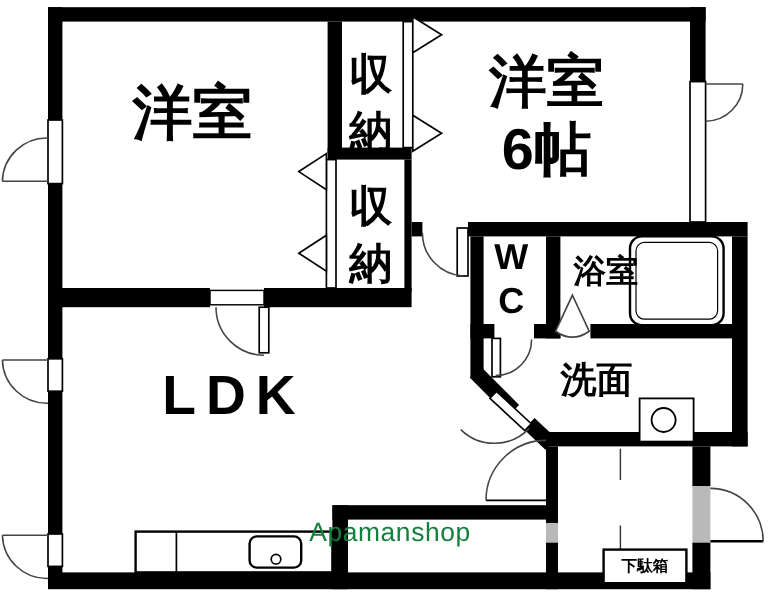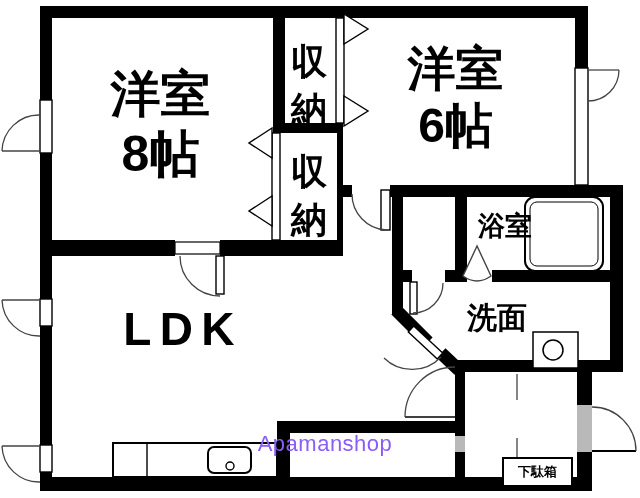--- a/index.html
+++ b/index.html
@@ -4,33 +4,33 @@
 <style>
   html,body{margin:0;padding:0;background:#ffffff;}
   #canvas{
     position:relative;width:640px;height:498px;background:#ffffff;overflow:hidden;
     font-family:"Liberation Sans","DejaVu Sans",sans-serif;color:#000;
   }
   #plan-svg{position:absolute;left:0;top:0;}
   .lbl{position:absolute;color:#000;text-align:center;font-weight:bold;line-height:1.15;}
   .lbl-room8{left:58px;top:64px;width:205px;font-size:50px;line-height:60px;}
   .lbl-room6{left:388px;top:40px;width:135px;font-size:48px;line-height:57px;}
-  .lbl-ldk{left:83px;top:300px;width:200px;font-size:46px;line-height:59px;letter-spacing:0.18em;}
+  .lbl-ldk{left:95px;top:300px;width:200px;font-size:46px;line-height:59px;letter-spacing:0.18em;}
   .lbl-ldk .size{letter-spacing:0.02em;}
   .lbl-storage{width:44px;font-size:36px;line-height:48px;word-break:break-all;margin-top:12px;}
   .lbl-storage.upper{left:287px;top:26px;}
   .lbl-storage.lower{left:287px;top:136px;}
   .lbl-wc{left:407px;top:196px;width:38px;font-size:30px;line-height:37px;word-break:break-all;}
   .lbl-bath{left:461px;top:211px;width:88px;font-size:27px;}
   .lbl-wash{left:447px;top:301px;width:100px;font-size:30px;}
   .lbl-genkan{left:468px;top:398px;width:104px;font-size:36px;}
   .lbl-getabako{left:503px;top:463px;width:69px;font-size:13px;line-height:18px;}
   .watermark{
     position:absolute;left:250px;top:431px;width:150px;font-size:22px;font-weight:400;
-    color:#8b5cf6;text-align:center;letter-spacing:0.5px;font-family:"Liberation Sans",sans-serif;
+    color:#15803d;text-align:center;letter-spacing:0.5px;font-family:"Liberation Sans",sans-serif;
   }
   .room-label-stack span{display:block;}
 </style>
 </head>
 <body>
 
 <div id="canvas">
 
   <svg id="plan-svg" width="640" height="498" viewBox="0 0 640 498">
 
@@ -171,36 +171,36 @@
     <g stroke="#333333" stroke-width="1.2">
       <line x1="517" y1="374" x2="517" y2="400"></line>
       <line x1="517" y1="438" x2="517" y2="458"></line>
     </g>
 
     <rect x="503" y="458" width="69" height="28" fill="#ffffff" stroke="#000000" stroke-width="2"></rect>
   </svg>
 
   <div class="lbl lbl-room8 room-label-stack">
     <span>洋室</span>
-    <span class="size">8帖</span>
   </div>
 
   <div class="lbl lbl-room6 room-label-stack">
     <span>洋室</span>
     <span class="size">6帖</span>
   </div>
 
   <div class="lbl lbl-ldk room-label-stack">
     <span>LDK</span>
   </div>
 
   <div class="lbl lbl-storage upper">収納</div>
 
   <div class="lbl lbl-storage lower">収納</div>
 
+  <div class="lbl lbl-wc">WC</div>
 
   <div class="lbl lbl-bath">浴室</div>
 
   <div class="lbl lbl-wash">洗面</div>
 
 
   <div class="lbl lbl-getabako">下駄箱</div>
 
   <div class="watermark">Apamanshop</div>
 </div>

